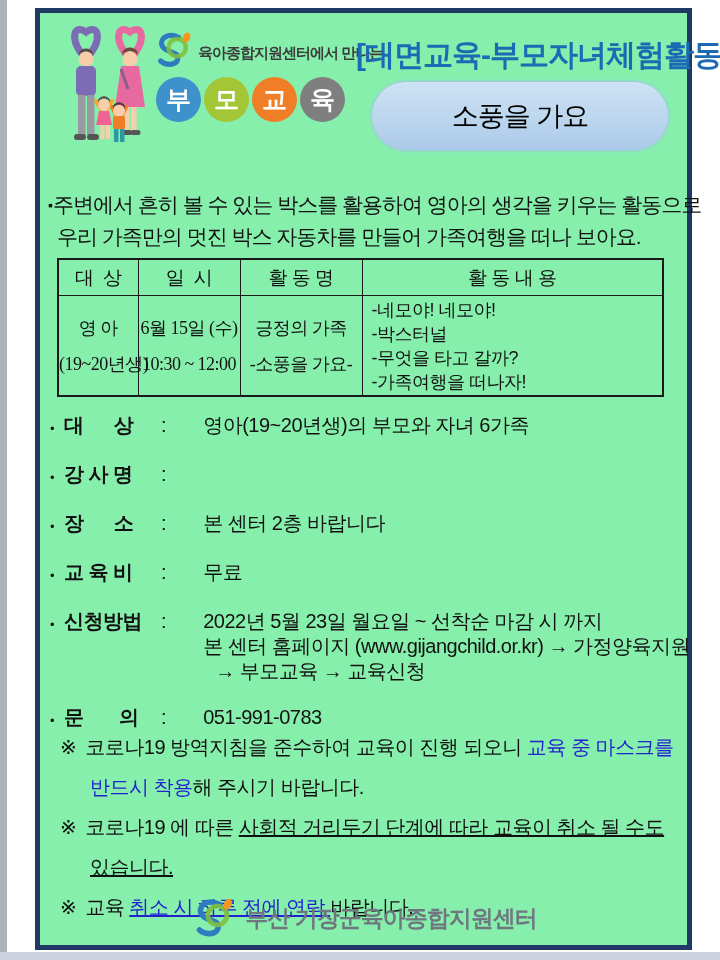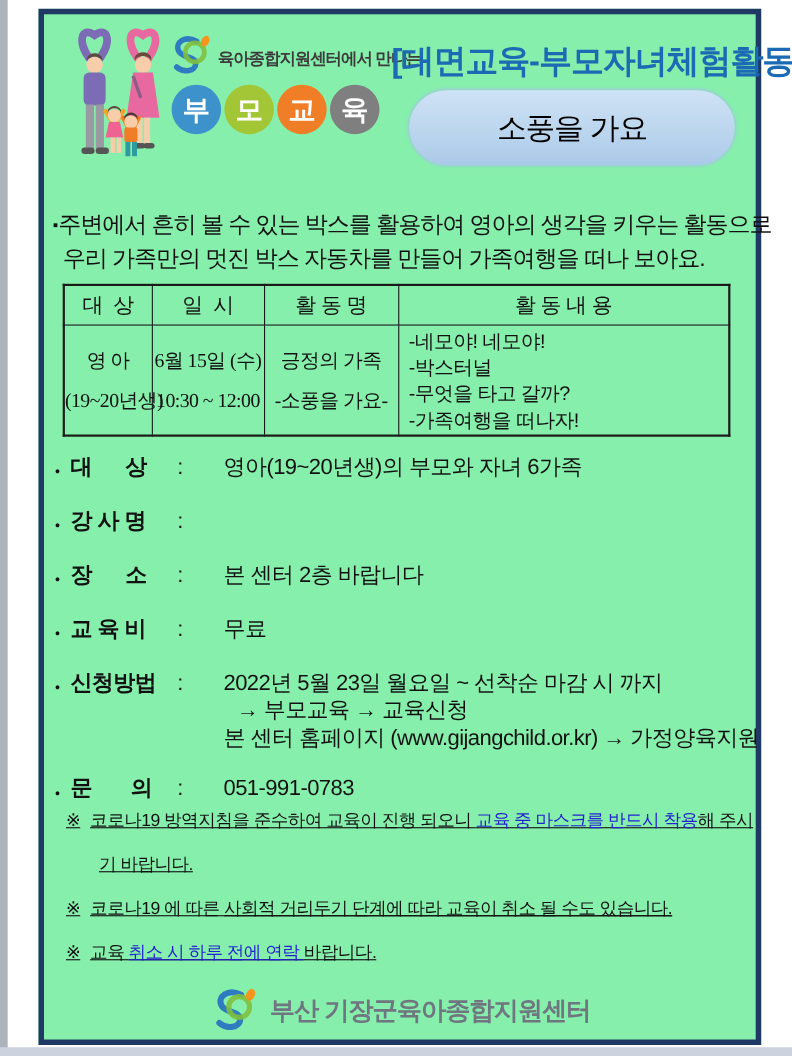--- a/index.html
+++ b/index.html
@@ -59,21 +59,21 @@
   .details{position:absolute;left:10px;top:400px;width:636px;font-size:20px;letter-spacing:-0.5px;}
   .detail{display:flex;align-items:flex-start;margin-bottom:21px;line-height:24px;}
   .d-marker{width:14px;font-size:13px;padding-top:4px;flex:none;}
   .d-label{font-weight:bold;white-space:pre;width:92px;flex:none;}
   .d-colon{white-space:pre;flex:none;}
   .d-value{white-space:nowrap;margin-left:32px;}
   .d-value .vline{line-height:25px;white-space:nowrap;}
   .d-value .indent{margin-left:12px;}
 
   
-  .notices{position:absolute;left:20px;top:714px;width:628px;font-size:16px;line-height:40px;letter-spacing:-0.5px;text-decoration:underline;}
+  .notices{position:absolute;left:20px;top:714px;width:628px;font-size:20px;line-height:40px;letter-spacing:-0.5px;}
   .notice{padding-left:30px;text-indent:-30px;}
   .nt-blue{color:#2222cf;}
   .nt-blue-u{color:#2222cf;text-decoration:underline;}
   .nt-u{text-decoration:underline;}
   .nmark{margin-right:9px;}
 
   
   .footer{position:absolute;left:0;width:647px;top:884px;display:flex;align-items:center;justify-content:center;gap:7px;}
   .footer .org{font-size:23px;font-weight:bold;color:#6f7680;letter-spacing:-1px;white-space:nowrap;}
 </style>
@@ -217,22 +217,22 @@
       <span class="d-colon"> : </span>
       <span class="d-value">무료</span>
     </div>
 
     <div class="detail">
       <span class="d-marker">•</span>
       <span class="d-label">신청방법</span>
       <span class="d-colon"> : </span>
       <span class="d-value">
         <span class="vline" style="display:block">2022년 5월 23일 월요일 ~ 선착순 마감 시 까지</span>
+        <span class="vline" style="display:block">본 센터 홈페이지 (www.gijangchild.or.kr)  →  가정양육지원</span>
         <span class="vline indent" style="display:block">→  부모교육 →  교육신청</span>
-        <span class="vline" style="display:block">본 센터 홈페이지 (www.gijangchild.or.kr)  →  가정양육지원</span>
       </span>
     </div>
 
     <div class="detail">
       <span class="d-marker">•</span>
       <span class="d-label">문       의</span>
       <span class="d-colon"> : </span>
       <span class="d-value">051-991-0783</span>
     </div>
 

